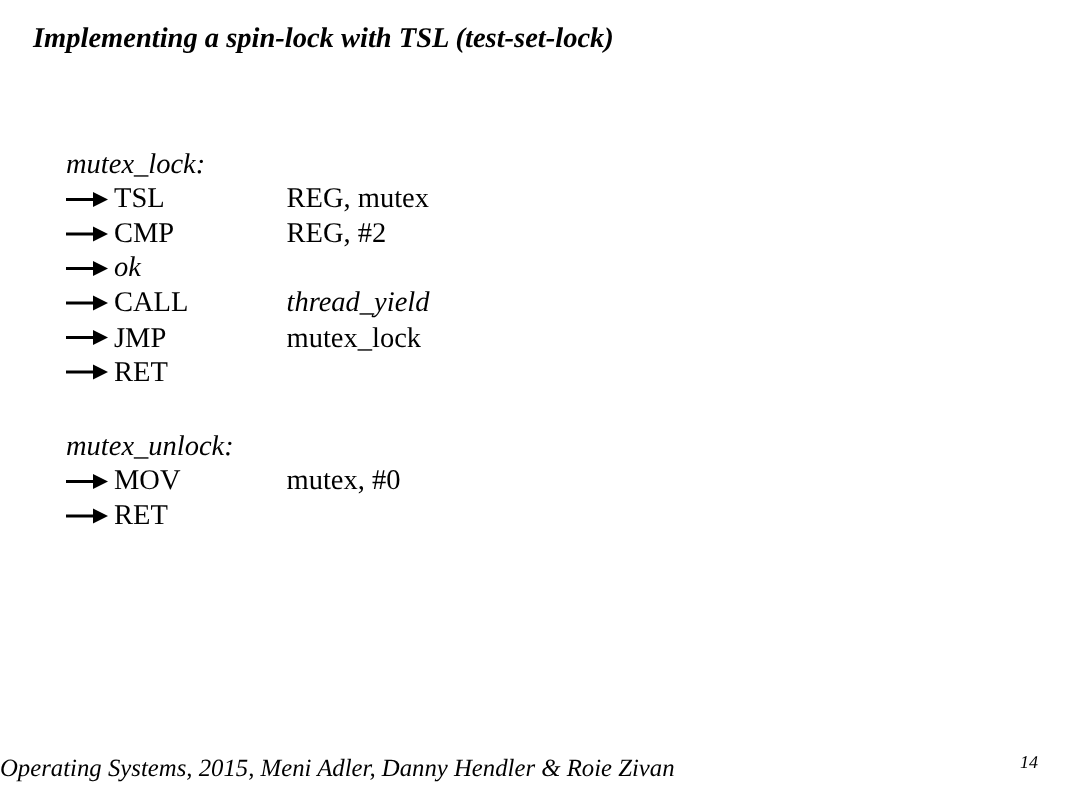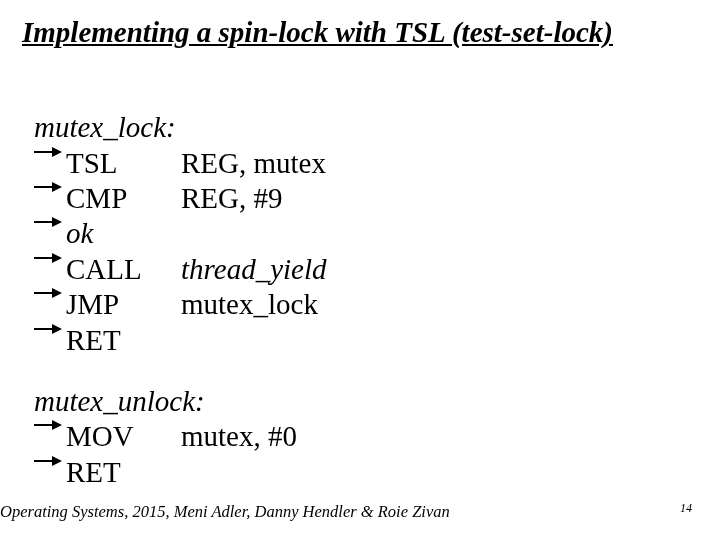--- a/index.html
+++ b/index.html
@@ -13,38 +13,37 @@
     overflow: hidden;
   }
   .slide {
     position: relative;
     width: 720px;
     height: 540px;
     box-sizing: border-box;
     padding: 14px 22px 0 22px;
   }
   .title {
-    font-size: 29px;
+    font-size: 19px;
     font-style: italic;
-    text-decoration: underline;
     line-height: 1.25;
     margin: 0 0 60px 0;
   }
   .code {
-    margin-left: 12px;
-    font-size: 29px;
+    margin-left: 22px;
+    font-size: 19px;
     line-height: 1.22;
   }
   .label-row {
     font-style: italic;
     margin-top: 2px;
   }
   .row {
     display: flex;
-    align-items: flex-start;
+    align-items: center;
   }
   .row .arrow {
     width: 32px;
     flex: 0 0 32px;
     display: flex;
     align-items: center;
     justify-content: flex-start;
   }
   .row .arrow svg {
     display: block;
@@ -102,21 +101,21 @@
     </div>
 
     <div class="row">
       <span class="arrow">
         <svg width="28" height="12" viewBox="0 0 28 12">
             <line x1="0" y1="6" x2="18" y2="6" stroke="#000" stroke-width="2"></line>
             <polygon points="18,1 28,6 18,11" fill="#000"></polygon>
           </svg>
       </span>
       <span class="mnemonic">CMP</span>
-      <span class="operand">REG, #9</span>
+      <span class="operand">REG, #2</span>
     </div>
 
     <div class="row">
       <span class="arrow">
         <svg width="28" height="12" viewBox="0 0 28 12">
             <line x1="0" y1="6" x2="18" y2="6" stroke="#000" stroke-width="2"></line>
             <polygon points="18,1 28,6 18,11" fill="#000"></polygon>
           </svg>
       </span>
       <span class="operand"><span class="it">ok</span></span>

